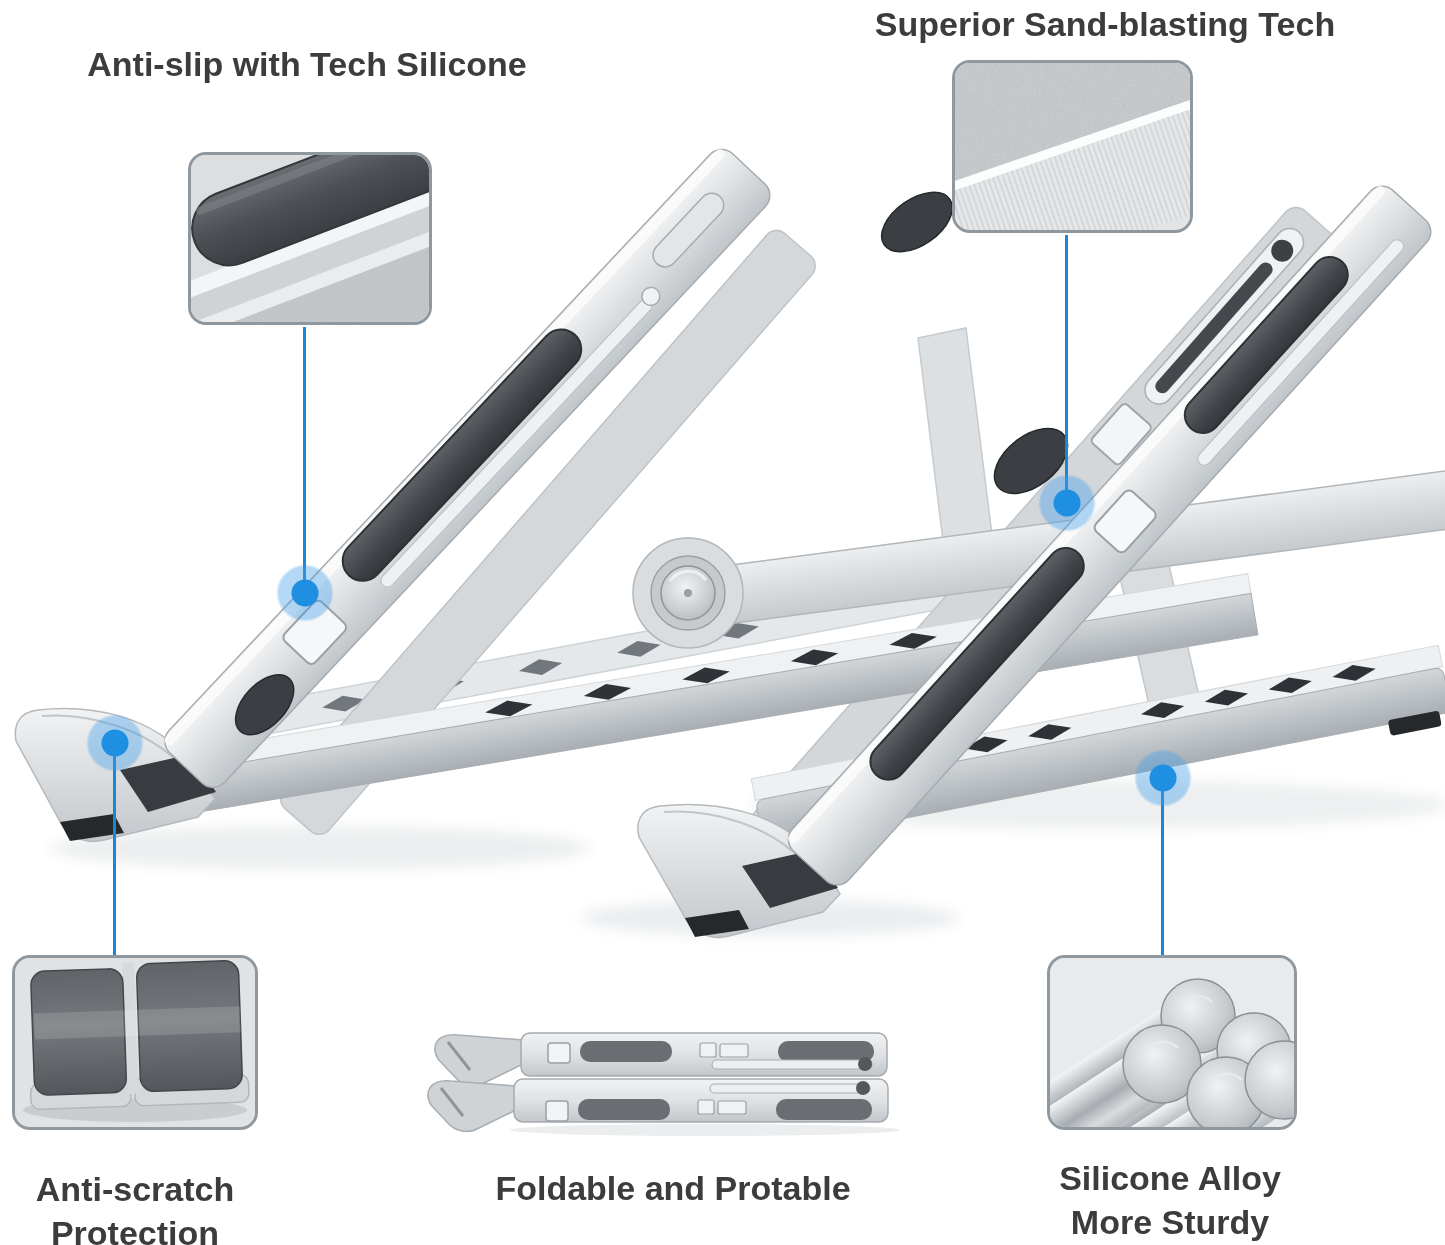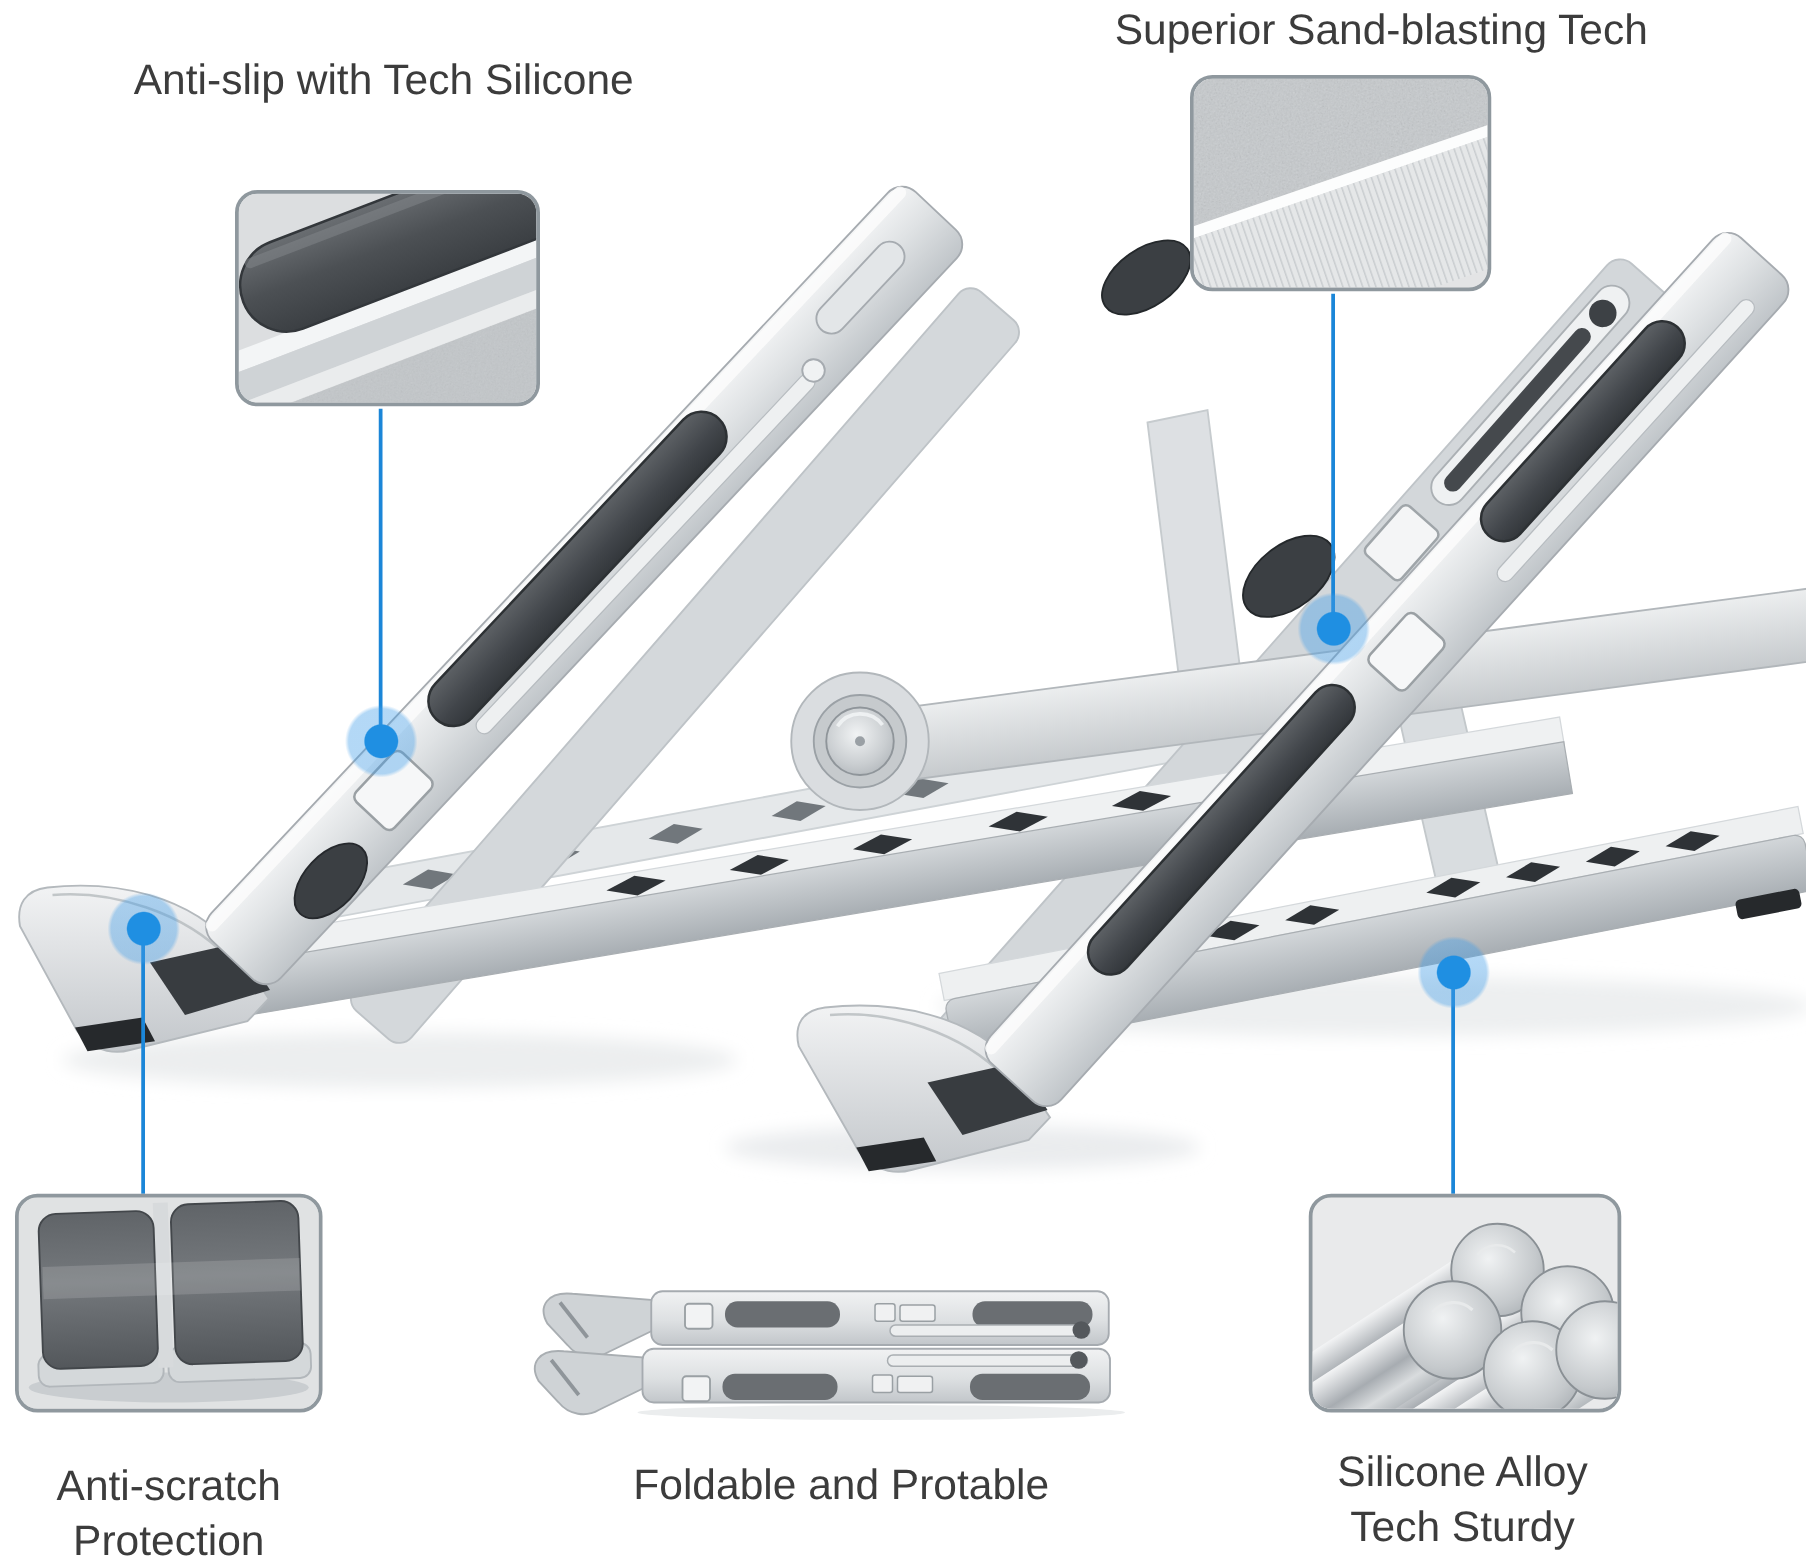--- a/index.html
+++ b/index.html
@@ -8,21 +8,21 @@
     --connector-line:#1b86d8;
     --marker-dot:#1f8fe2;
     --callout-border:#8f989e;
   }
   html,body{margin:0;padding:0;background:#fff;}
   .canvas{
     position:relative;width:1445px;height:1245px;background:var(--background);
     overflow:hidden;font-family:"Liberation Sans",sans-serif;color:var(--text);
   }
   .label{position:absolute;font-size:34px;line-height:1.3;text-align:center;color:var(--text);}
-  .label span{display:block;}
+  .label span{display:block;font-weight:bold;}
   .callout{
     position:absolute;border:3px solid var(--callout-border);border-radius:18px;
     overflow:hidden;background:#dcdedf;box-sizing:border-box;
   }
   .callout svg{display:block;width:100%;height:100%;}
   .vline{position:absolute;width:3px;background:var(--connector-line);}
   .dot{
     position:absolute;width:60px;height:60px;transform:translate(-50%,-50%);
     border-radius:50%;
     background:radial-gradient(circle,
@@ -347,16 +347,16 @@
     <span>Anti-scratch</span>
     <span>Protection</span>
   </div>
 
   <div class="label" style="left:413px;top:1166px;width:520px;">
     <span>Foldable and Protable</span>
   </div>
 
   <div class="label" style="left:1030px;top:1156px;width:280px;">
     <span>Silicone Alloy</span>
-    <span>Tech Sturdy</span>
+    <span>More Sturdy</span>
   </div>
 
 </div>
 
 </body></html>

